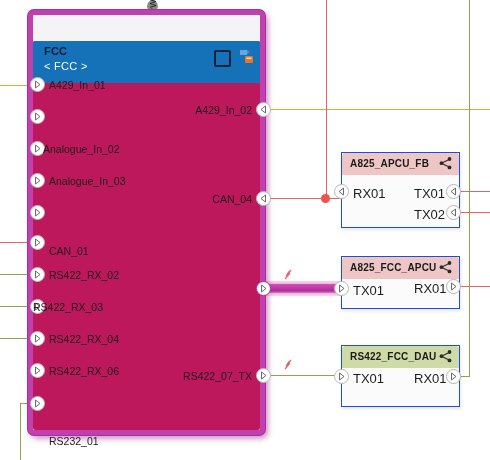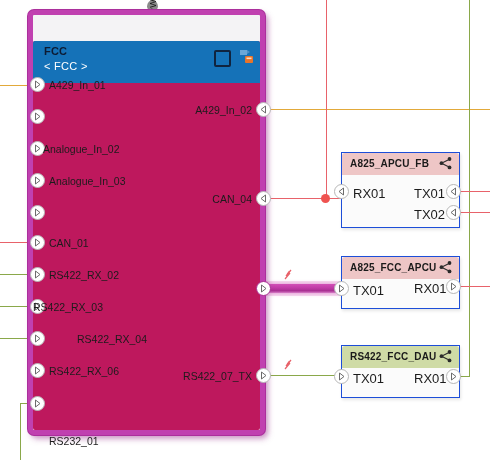--- a/index.html
+++ b/index.html
@@ -210,21 +210,21 @@
         <path d="M5.5 4 L10 7.5 L5.5 11 Z" fill="none" stroke="#6c6c6c" stroke-width="1"></path>
       </svg>
   </div>
 
   <div class="port" style="left:30px;top:235px;">
     <div class="disc"></div>
     <svg class="tri" viewBox="0 0 15 15">
         <path d="M5.5 4 L10 7.5 L5.5 11 Z" fill="none" stroke="#6c6c6c" stroke-width="1"></path>
       </svg>
   </div>
-  <div class="port-label" style="left:49px;top:237px;">CAN_01</div>
+  <div class="port-label" style="left:49px;top:245px;">CAN_01</div>
 
   <div class="port" style="left:30px;top:267px;">
     <div class="disc"></div>
     <svg class="tri" viewBox="0 0 15 15">
         <path d="M5.5 4 L10 7.5 L5.5 11 Z" fill="none" stroke="#6c6c6c" stroke-width="1"></path>
       </svg>
   </div>
   <div class="port-label" style="left:49px;top:269px;">RS422_RX_02</div>
 
   <div class="port" style="left:30px;top:299px;">
@@ -234,21 +234,21 @@
       </svg>
   </div>
   <div class="port-label" style="left:33px;top:301px;">RS422_RX_03</div>
 
   <div class="port" style="left:30px;top:331px;">
     <div class="disc"></div>
     <svg class="tri" viewBox="0 0 15 15">
         <path d="M5.5 4 L10 7.5 L5.5 11 Z" fill="none" stroke="#6c6c6c" stroke-width="1"></path>
       </svg>
   </div>
-  <div class="port-label" style="left:49px;top:333px;margin-left:28px;">RS422_RX_04</div>
+  <div class="port-label" style="left:49px;top:333px;">RS422_RX_04</div>
 
   <div class="port" style="left:30px;top:363px;">
     <div class="disc"></div>
     <svg class="tri" viewBox="0 0 15 15">
         <path d="M5.5 4 L10 7.5 L5.5 11 Z" fill="none" stroke="#6c6c6c" stroke-width="1"></path>
       </svg>
   </div>
   <div class="port-label" style="left:49px;top:365px;">RS422_RX_06</div>
 
   <div class="port" style="left:30px;top:396px;">
@@ -347,21 +347,21 @@
   <div class="sub-port-label" style="left:353px;top:283px;">TX01</div>
 
   <div class="port" style="left:446px;top:279px;">
     <div class="disc"></div>
     <svg class="tri" viewBox="0 0 15 15">
         <path d="M5.5 4 L10 7.5 L5.5 11 Z" fill="none" stroke="#6c6c6c" stroke-width="1"></path>
       </svg>
   </div>
   <div class="sub-port-label" style="left:414px;top:281px;">RX01</div>
 
-  <div class="sub" style="left:341px;top:345px;width:119px;height:53px;">
+  <div class="sub" style="left:341px;top:345px;width:119px;height:62px;">
     <div class="sub-hdr" style="background:#cfdba6;"></div>
     <div class="sub-title">RS422_FCC_DAU</div>
     <div class="share-icon">
       <svg width="15" height="15" viewBox="0 0 15 15">
         <circle cx="11.5" cy="3" r="1.9" fill="#2b2b2b"></circle>
         <circle cx="3.5" cy="7.2" r="1.9" fill="#2b2b2b"></circle>
         <circle cx="11.5" cy="11.4" r="1.9" fill="#2b2b2b"></circle>
         <path d="M10 4 L5 6.4 M5 8 L10 10.5" stroke="#2b2b2b" stroke-width="1.1" fill="none"></path>
       </svg>
     </div>

